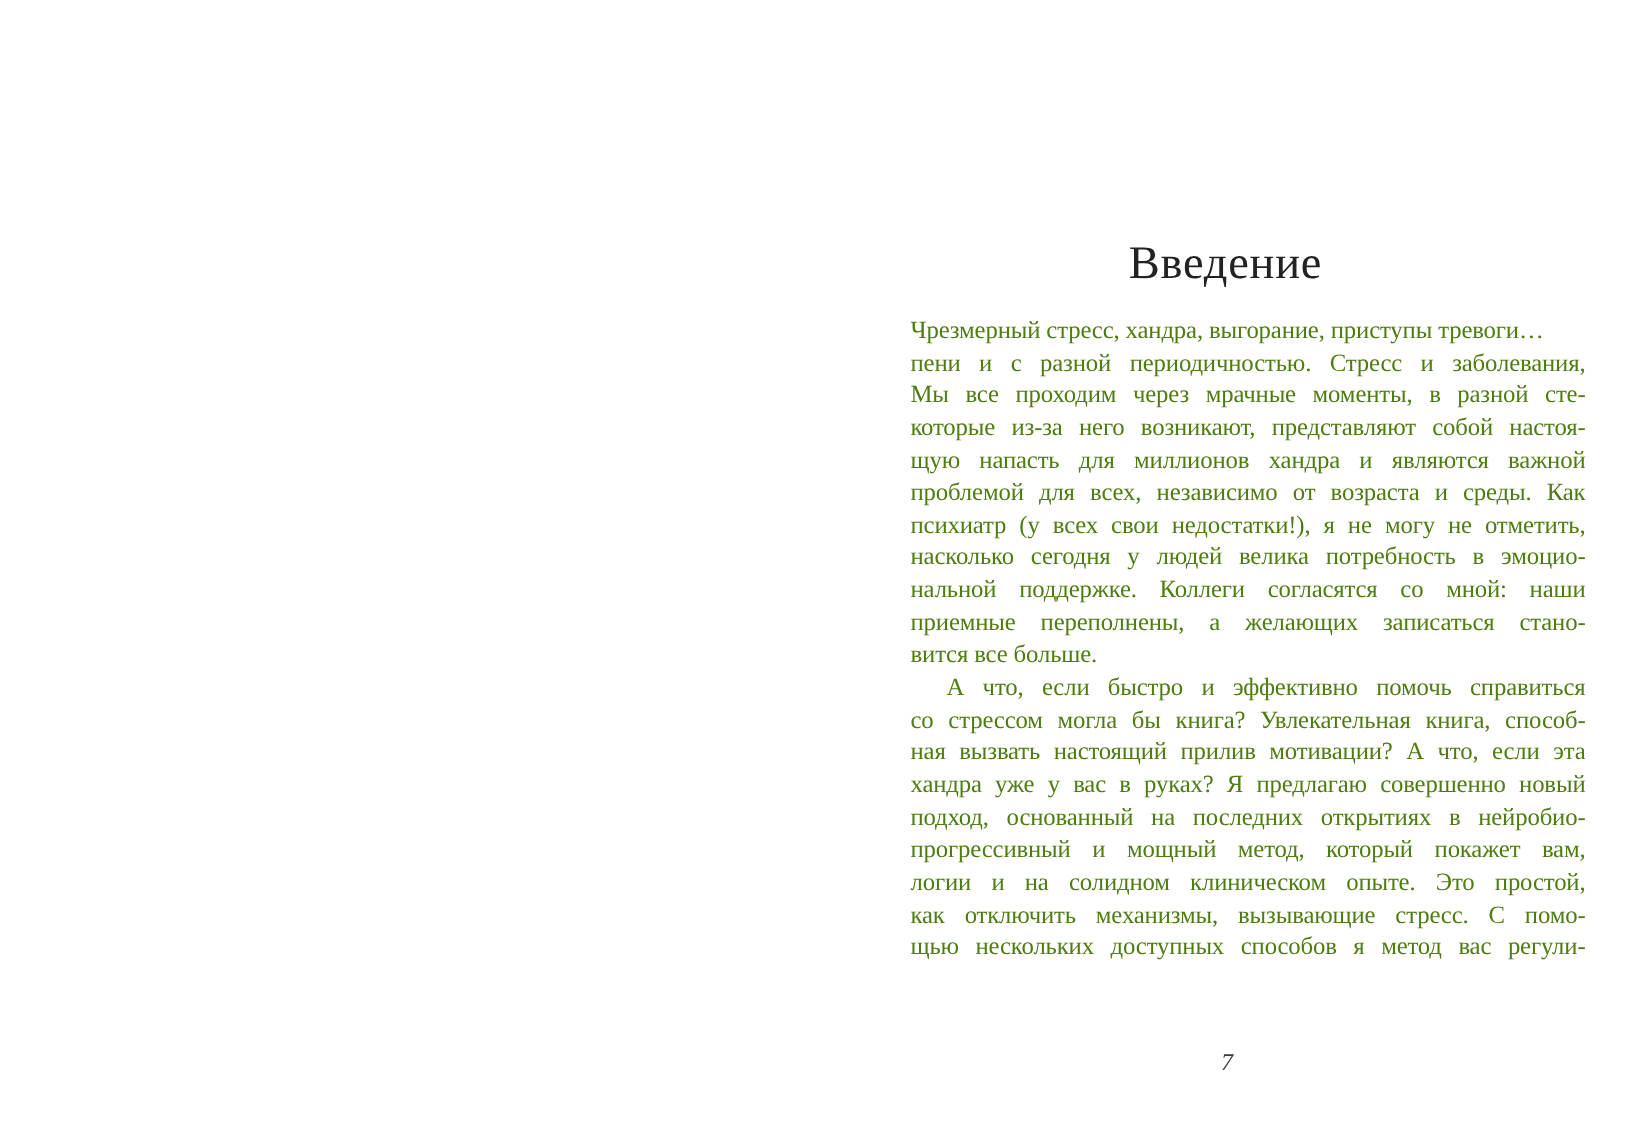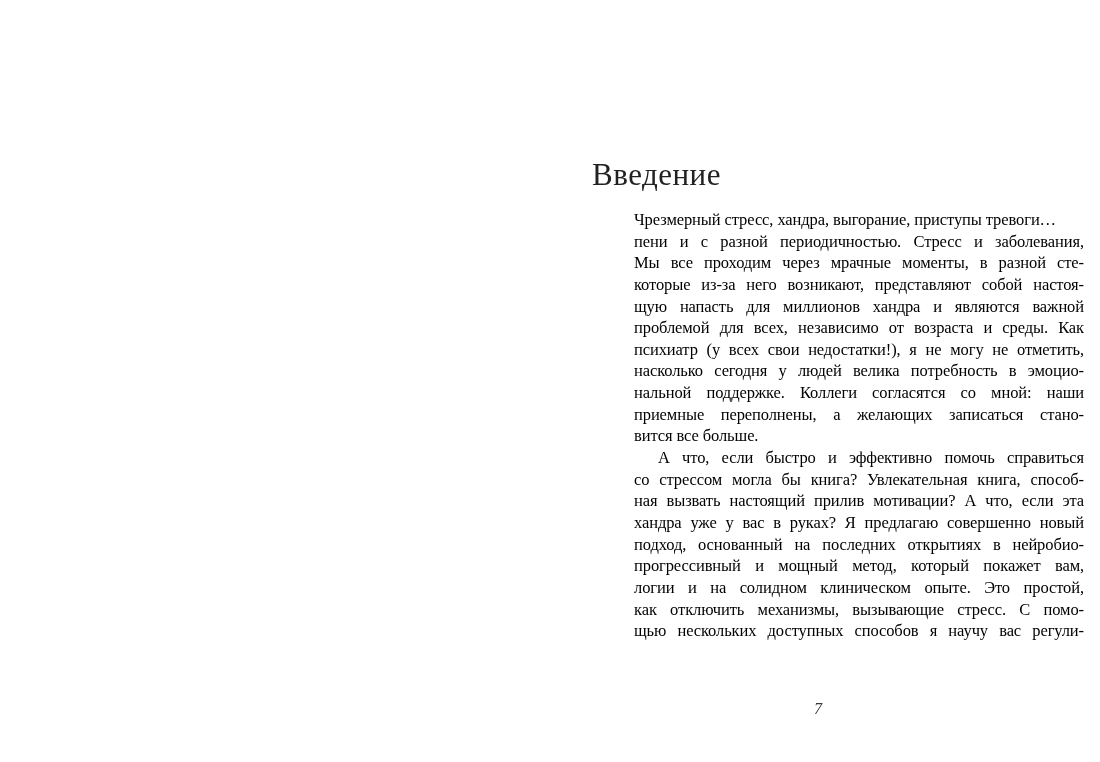--- a/index.html
+++ b/index.html
@@ -15,35 +15,36 @@
     overflow: hidden;
     font-family: "Liberation Serif", serif;
   }
   .chapter-title {
     position: absolute;
     left: 607px;
     top: 157px;
     width: 450px;
     margin: 0;
     transform: translateX(-15px);
+    text-align: center;
     font-weight: 400;
     font-size: 31px;
     line-height: 36px;
     letter-spacing: 0.5px;
     color: #222222;
   }
   .body-text {
     position: absolute;
-    left: 634px;
+    left: 607px;
     top: 209px;
     width: 450px;
     font-size: 16.5px;
     line-height: 21.65px;
     letter-spacing: -0.1px;
-    color: #000000;
+    color: #4d7c0f;
   }
   .para {
     margin: 0;
     padding: 0;
   }
   .tline {
     height: 21.65px;
     overflow: hidden;
     text-align: justify;
     text-align-last: justify;
@@ -92,20 +93,20 @@
 
     <div class="para">
       <div class="tline indent">А что, если быстро и эффективно помочь справиться</div>
       <div class="tline">со стрессом могла бы книга? Увлекательная книга, способ-</div>
       <div class="tline">ная вызвать настоящий прилив мотивации? А что, если эта</div>
       <div class="tline">хандра уже у вас в руках? Я предлагаю совершенно новый</div>
       <div class="tline">подход, основанный на последних открытиях в нейробио-</div>
       <div class="tline">прогрессивный и мощный метод, который покажет вам,</div>
       <div class="tline">логии и на солидном клиническом опыте. Это простой,</div>
       <div class="tline">как отключить механизмы, вызывающие стресс. С помо-</div>
-      <div class="tline">щью нескольких доступных способов я научу вас регули-</div>
+      <div class="tline">щью нескольких доступных способов я метод вас регули-</div>
     </div>
 
   </div>
 
   <div class="page-number">7</div>
 
 </div>
 
 </body></html>

